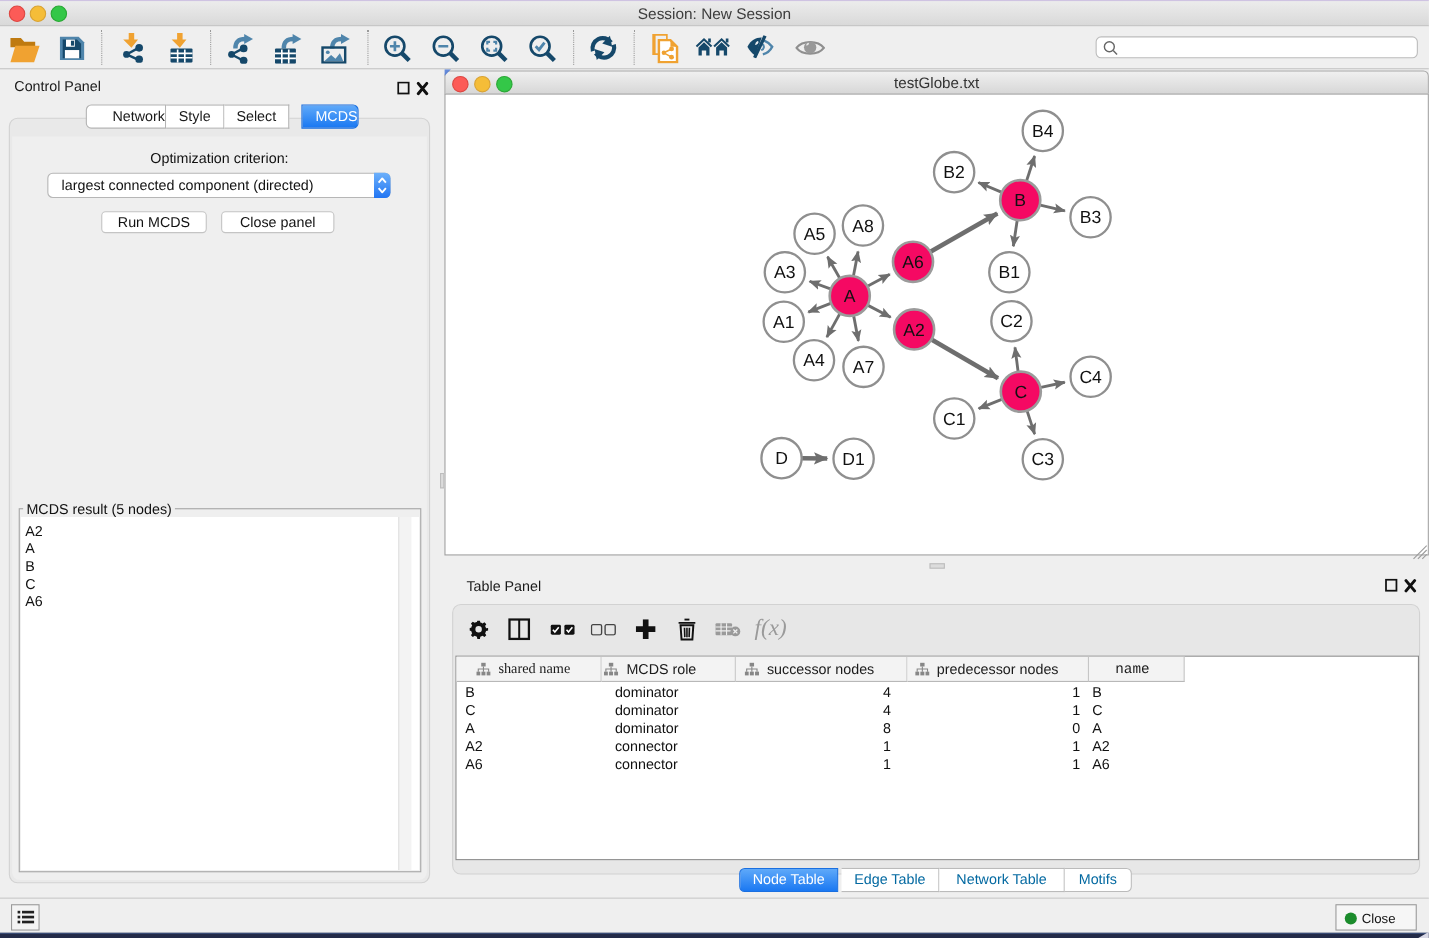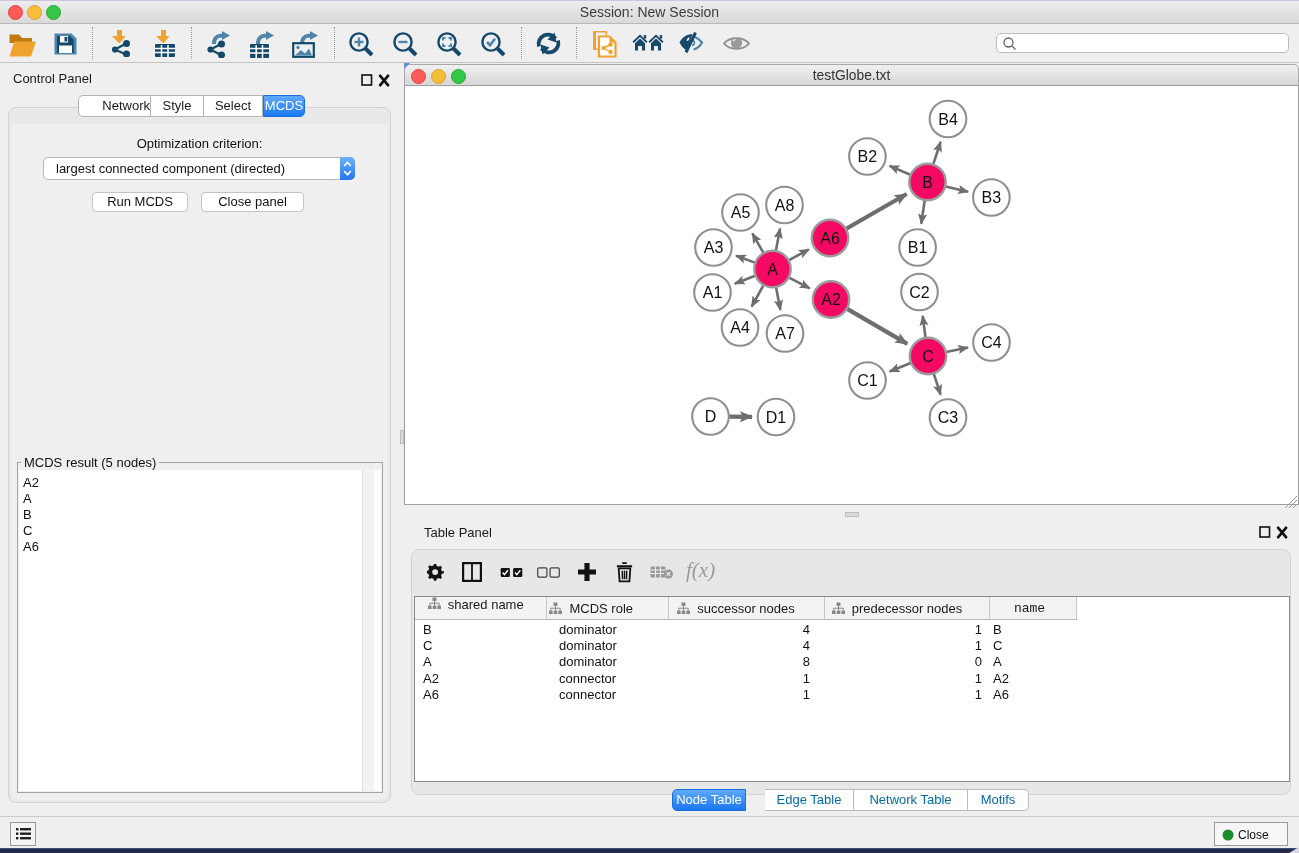--- a/index.html
+++ b/index.html
@@ -198,21 +198,21 @@
 <div class="abs" id="cp-title">Control Panel</div>
 <svg class="abs" style="left:361px;top:74px;" width="30" height="13" viewBox="0 0 30 13">
     <rect x="1" y="1" width="9.5" height="10" fill="none" stroke="#111" stroke-width="1.6"></rect>
     <path d="M19.2 1.8 L27 11.2 M27 1.8 L19.2 11.2" stroke="#111" stroke-width="2.7" stroke-linecap="round"></path>
   </svg>
 <div class="abs" id="cp-box"></div>
 <div class="abs" id="cp-inner"></div>
 <div class="abs tabseg" style="left:78px;width:73px;border-radius:5px 0 0 5px;text-align:right;">Network</div>
 <div class="abs tabseg" style="left:151px;width:53px;border-left:none;">Style</div>
 <div class="abs tabseg" style="left:204px;width:59px;border-left:none;">Select</div>
-<div class="abs tabseg" style="left:263px;width:42px;border-radius:0 5px 5px 0;border:1px solid #1a6fe0;background:linear-gradient(#5fa9f9,#1a78f2);color:#fff;">MCDS</div>
+<div class="abs tabseg" style="left:274px;width:52px;border-radius:0 5px 5px 0;border:1px solid #1a6fe0;background:linear-gradient(#5fa9f9,#1a78f2);color:#fff;text-align:right;">MCDS</div>
 <div class="abs" id="opt-label">Optimization criterion:</div>
 <div class="abs" id="dropdown">
     <div class="abs txt">largest connected component (directed)</div>
   <div class="abs" id="dd-btn"><svg width="15" height="23" viewBox="0 0 15 23">
         <path d="M4.2 9 L7.5 5.2 L10.8 9" fill="none" stroke="#fff" stroke-width="1.7" stroke-linejoin="round"></path>
         <path d="M4.2 14 L7.5 17.8 L10.8 14" fill="none" stroke="#fff" stroke-width="1.7" stroke-linejoin="round"></path>
       </svg></div>
 </div>
 <div class="abs btn" style="left:92px;width:96px;">Run MCDS</div>
 <div class="abs btn" style="left:201px;width:103px;">Close panel</div>
@@ -354,21 +354,21 @@
       <line x1="0.5" y1="4" x2="15.5" y2="4"></line>
       <line x1="0.5" y1="7.5" x2="15.5" y2="7.5"></line>
       <line x1="5.5" y1="0.5" x2="5.5" y2="11.5"></line>
       <line x1="10.5" y1="0.5" x2="10.5" y2="11.5"></line>
     </g>
     <circle cx="18.5" cy="8" r="4.5" fill="#9a9a9a"></circle>
     <path d="M16.7,6.2 l3.6,3.6 M20.3,6.2 l-3.6,3.6" stroke="#efefef" stroke-width="1.2"></path>
   </svg>
 <div class="abs" style="left:686px;top:558px;font-family:'Liberation Serif',serif;font-style:italic;font-size:21px;color:#9a9a9a;">f(x)</div>
 <div class="abs" id="tbl"></div>
-<div class="abs th" style="left:415px;width:131.5px;display:flex;justify-content:center;padding-right:9px;box-sizing:border-box;">
+<div class="abs th" style="left:415px;width:131.5px;display:flex;align-items:center;justify-content:center;padding-right:9px;box-sizing:border-box;font-family:Liberation Serif, serif;">
     <svg width="13" height="13" viewBox="0 0 13 13" style="margin-right:7px;flex:none;">
       <g fill="#878787">
         <rect x="4.5" y="0.5" width="4" height="3.4"></rect>
         <rect x="0" y="8.6" width="3.6" height="3.4"></rect>
         <rect x="4.7" y="8.6" width="3.6" height="3.4"></rect>
         <rect x="9.4" y="8.6" width="3.6" height="3.4"></rect>
       </g>
       <g stroke="#878787" stroke-width="1" fill="none">
         <path d="M6.5,3.9 v2.3 M1.8,8.6 v-2.4 h9.4 v2.4 M6.5,6.2 v2.4"></path>
       </g>
@@ -439,21 +439,21 @@
 <div class="abs td" style="left:559px;top:670.7px;">connector</div>
 <div class="abs td" style="left:730px;top:670.7px;width:80px;text-align:right;">1</div>
 <div class="abs td" style="left:902px;top:670.7px;width:80px;text-align:right;">1</div>
 <div class="abs td" style="left:993px;top:670.7px;">A2</div>
 <div class="abs td" style="left:423px;top:687.1px;">A6</div>
 <div class="abs td" style="left:559px;top:687.1px;">connector</div>
 <div class="abs td" style="left:730px;top:687.1px;width:80px;text-align:right;">1</div>
 <div class="abs td" style="left:902px;top:687.1px;width:80px;text-align:right;">1</div>
 <div class="abs td" style="left:993px;top:687.1px;">A6</div>
 
-<div class="abs btab" style="left:672px;width:74px;border-radius:5px 0 0 5px;background:linear-gradient(#5fa9f9,#1a78f2);border:1px solid #1a6fe0;color:#fff;">Node Table</div>
+<div class="abs btab" style="left:672px;width:90px;border-radius:5px 0 0 5px;background:linear-gradient(#5fa9f9,#1a78f2);border:1px solid #1a6fe0;color:#fff;">Node Table</div>
 <div class="abs btab" style="left:765px;width:89px;border-left:none;">Edge Table</div>
 <div class="abs btab" style="left:854px;width:114px;border-left:none;">Network Table</div>
 <div class="abs btab" style="left:968px;width:61px;border-radius:0 5px 5px 0;border-left:none;">Motifs</div>
 
 <div class="abs" id="statusbar"></div>
 <div class="abs" id="deskstrip"></div>
 <svg class="abs" style="left:1289px;top:847px;" width="10" height="6" viewBox="0 0 10 6">
     <path d="M10,0 V6 H0 z" fill="#d9d9e6"></path>
   </svg>
 <div class="abs" id="listbtn"><svg width="24" height="22" viewBox="0 0 24 22">

